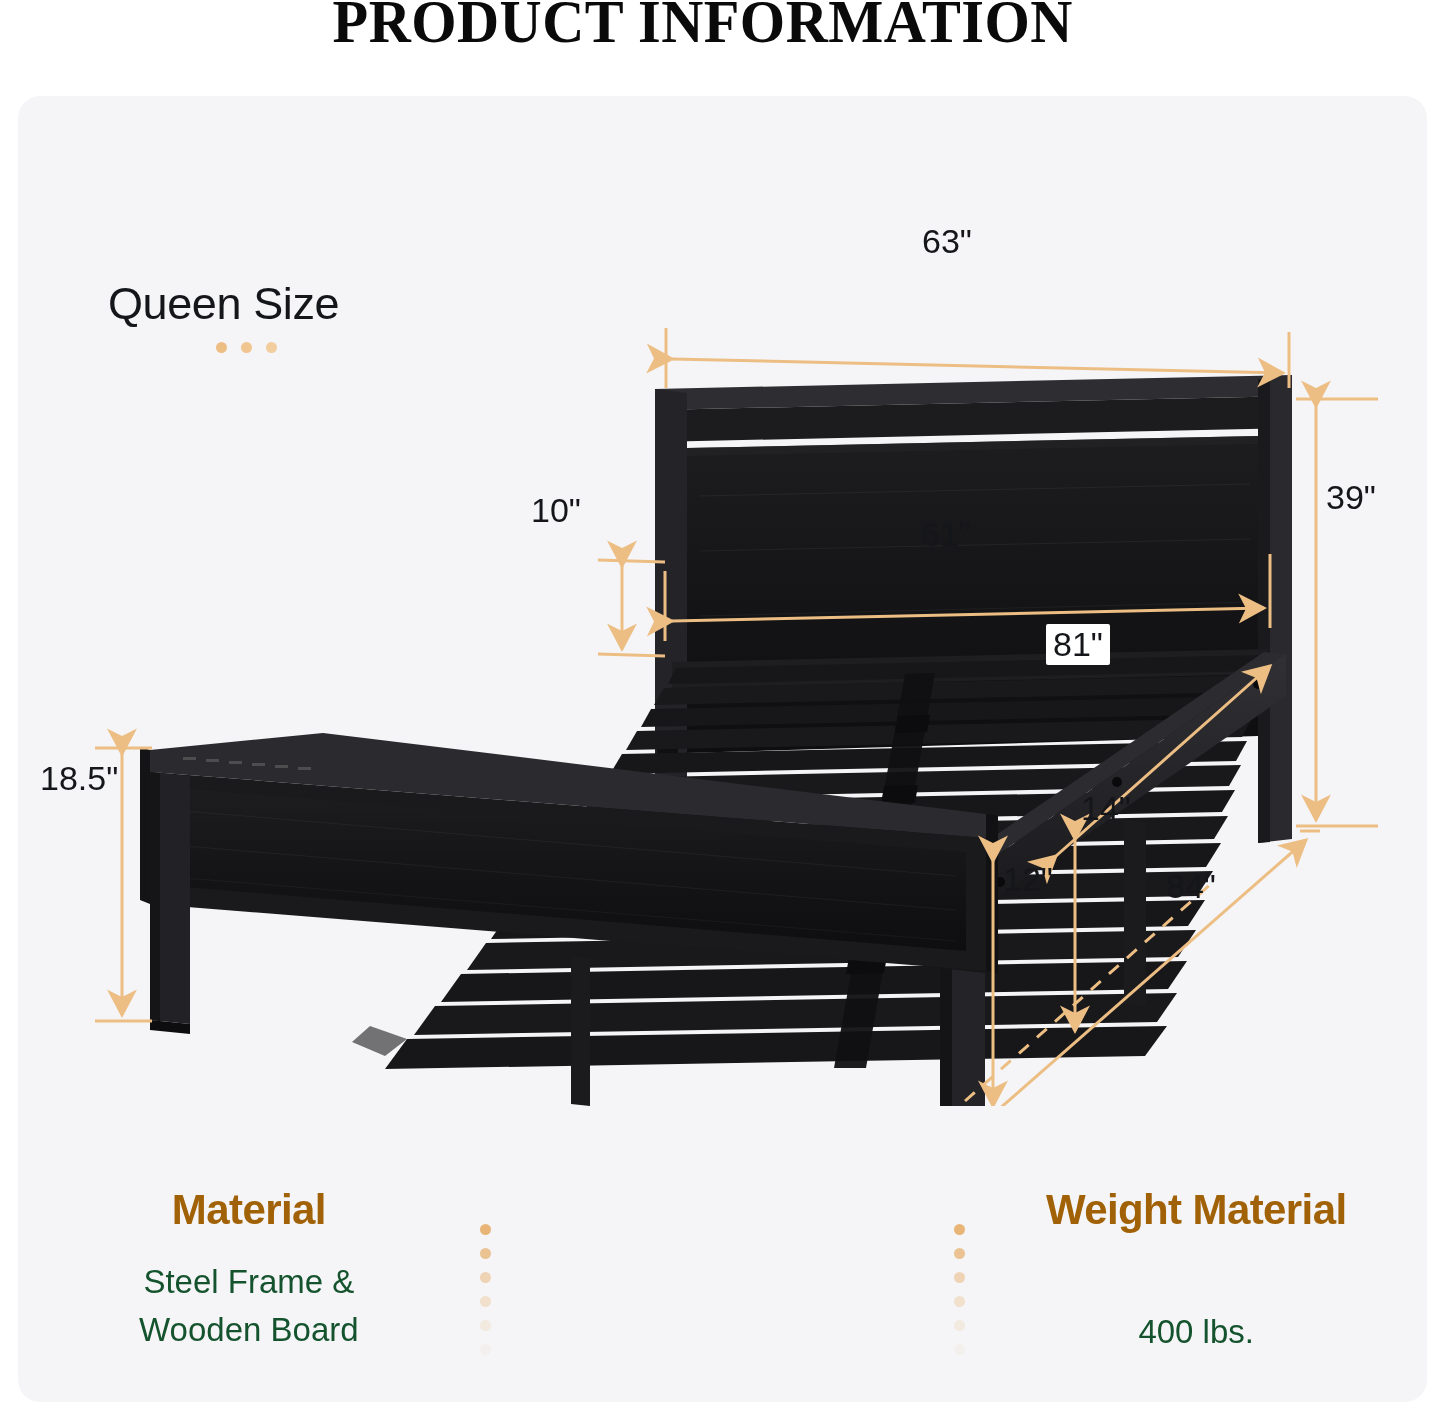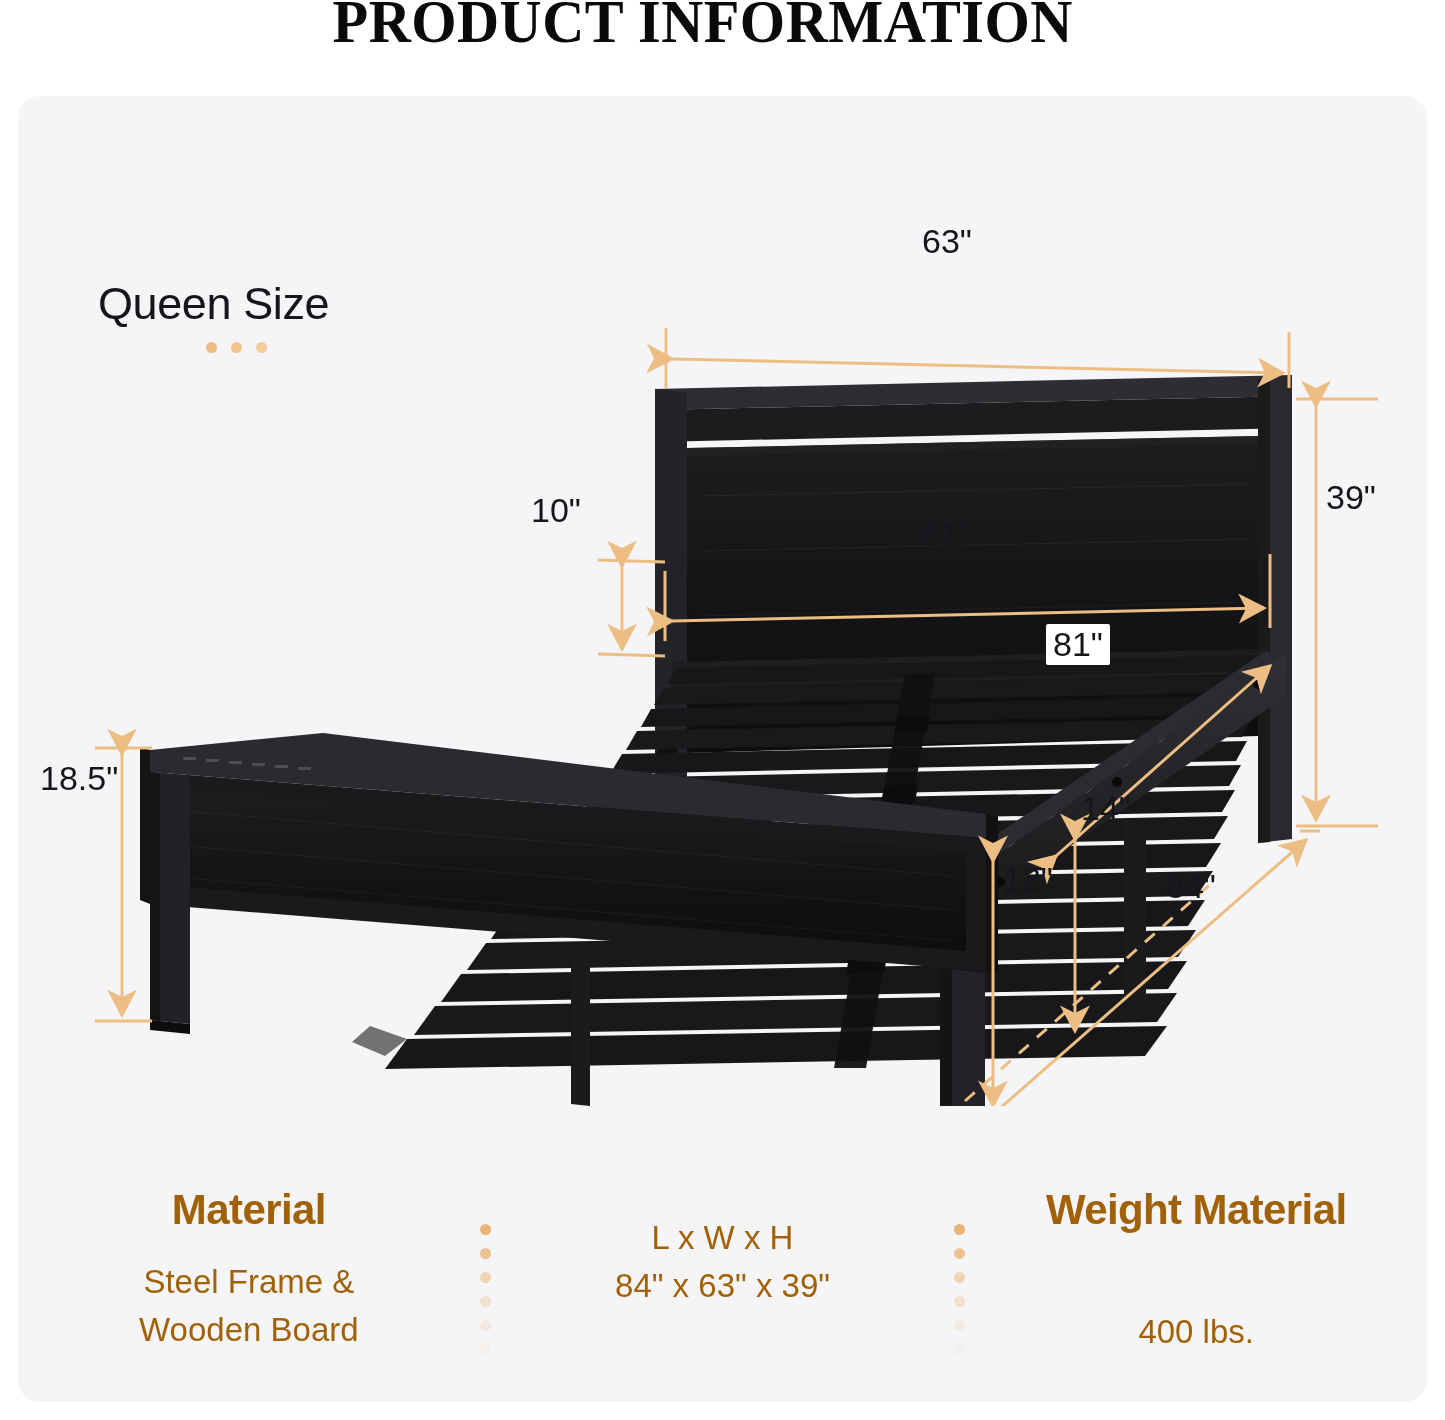--- a/index.html
+++ b/index.html
@@ -39,21 +39,21 @@
     position: absolute;
     left: 18px; top: 96px;
     width: 1409px; height: 1306px;
     background: #f5f5f7;
     border-radius: 22px;
   }
 
   
   #queen-block {
     position: absolute;
-    left: 98px; top: 278px;
+    left: 108px; top: 278px;
     z-index: 6;
   }
   #queen-block .queen-label {
     font-size: 45px;
     font-weight: 400;
     color: #15161a;
     letter-spacing: -0.4px;
     white-space: nowrap;
   }
   #queen-dots {
@@ -116,21 +116,21 @@
     letter-spacing: -0.6px;
     line-height: 1.05;
     white-space: nowrap;
   }
   .spec-lines {
     margin-top: 26px;
   }
   .spec-line {
     font-size: 33px;
     font-weight: 400;
-    color: #a16207;
+    color: #14532d;
     line-height: 1.45;
     white-space: nowrap;
   }
   .spec-divider {
     width: 12px;
     padding-top: 46px;
     display: flex;
     flex-direction: column;
     align-items: center;
     gap: 13px;
@@ -366,24 +366,20 @@
     <div class="spec-divider">
       <i></i>
       <i></i>
       <i></i>
       <i></i>
       <i></i>
       <i></i>
     </div>
 
     <div class="spec-col">
-      <div class="spec-lines">
-        <div class="spec-line">L x W x H</div>
-        <div class="spec-line">84" x 63" x 39"</div>
-      </div>
     </div>
 
     <div class="spec-divider">
       <i></i>
       <i></i>
       <i></i>
       <i></i>
       <i></i>
       <i></i>
     </div>

